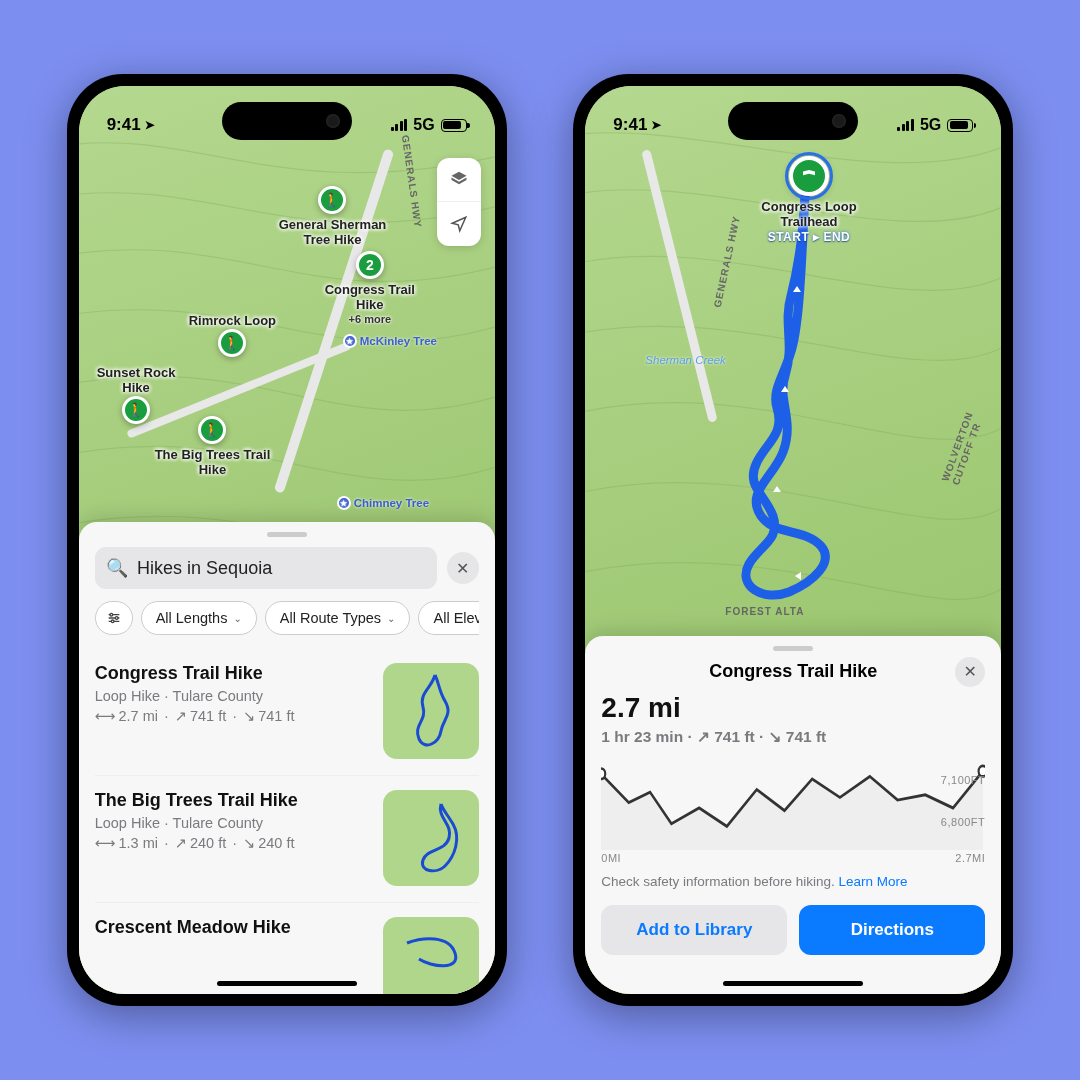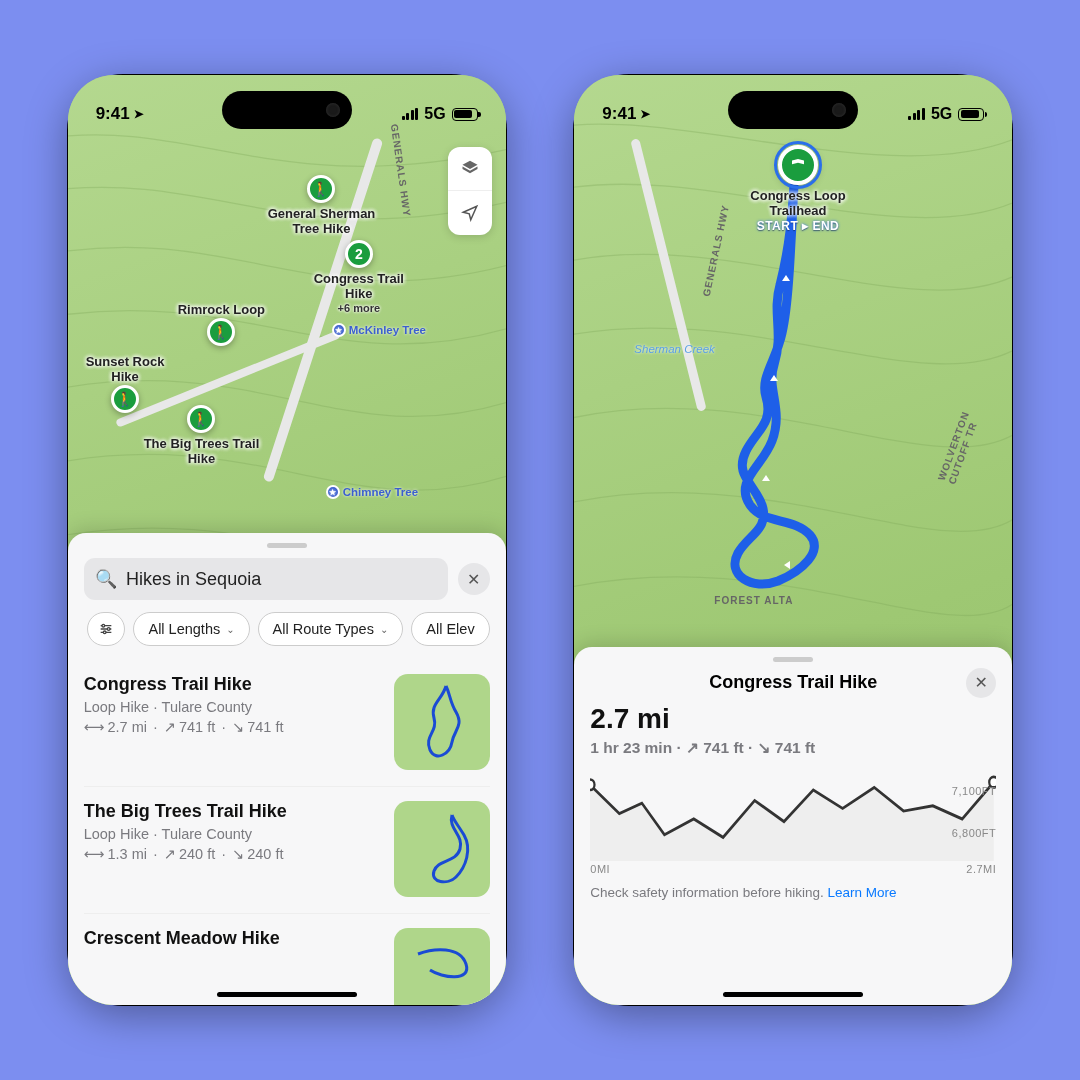--- a/index.html
+++ b/index.html
@@ -7,21 +7,21 @@
     width: 1080px; height: 1080px;
     background: #7c8ef0;
     font-family: -apple-system, "SF Pro Text", "Helvetica Neue", Arial, sans-serif;
     display: flex; justify-content: space-evenly; align-items: center;
     overflow: hidden;
   }
   .phone {
     width: 440px; height: 932px;
     background: #000;
     border-radius: 56px;
-    padding: 1px;
+    padding: 12px;
     position: relative;
     box-shadow: 0 10px 40px rgba(0,0,0,0.35);
   }
   .screen {
     width: 100%; height: 100%;
     border-radius: 46px;
     overflow: hidden;
     background: #a5cd80;
     position: relative;
   }
@@ -61,21 +61,21 @@
   .poi-dot { width:14px; height:14px; background:#3b5fcf; border:2px solid #fff; border-radius:50%; display:flex; align-items:center; justify-content:center; color:#fff; font-size:8px; }
   .road-label { position:absolute; font-size:10px; color:#666; font-weight:600; letter-spacing:1px; z-index:10; }
 
   
   .sheet { position:absolute; left:0; right:0; bottom:0; background:#f7f7f8; border-radius:18px 18px 0 0; box-shadow:0 -4px 20px rgba(0,0,0,0.15); padding:10px 16px 26px; z-index:22; }
   .grabber { width:40px; height:5px; background:#ccc; border-radius:3px; margin:0 auto 10px; }
   .search-row { display:flex; align-items:center; gap:10px; }
   .search-box { flex:1; background:#e6e6e8; border-radius:11px; padding:10px 12px; display:flex; align-items:center; gap:8px; color:#222; font-size:18px; }
   .search-icon { color:#888; }
   .close-btn { width:32px; height:32px; border-radius:50%; background:#e6e6e8; display:flex; align-items:center; justify-content:center; color:#555; font-size:16px; }
-  .chips { display:flex; gap:8px; margin-top:12px; overflow:hidden;justify-content:flex-end; }
+  .chips { display:flex; gap:8px; margin-top:12px; overflow:hidden; }
   .chip { border:1px solid #ccc; background:#fff; border-radius:20px; padding:8px 14px; font-size:14.5px; white-space:nowrap; display:flex; align-items:center; gap:6px; color:#222; }
   .chip.icon-only { padding:8px 10px; }
   .chev { font-size:10px; color:#666; }
   .list { margin-top:14px; }
   .hike-row { display:flex; justify-content:space-between; padding:14px 0 16px; border-top:1px solid #eee; gap:14px; }
   .hike-row:first-child { border-top:none; }
   .hike-info h3 { font-size:18px; font-weight:700; color:#111; margin-bottom:4px; }
   .hike-meta { font-size:14.5px; color:#7a7a7f; margin-bottom:4px; }
   .hike-stats { font-size:14.5px; color:#7a7a7f; display:flex; align-items:center; gap:6px; flex-wrap:wrap; }
   .stat { display:inline-flex; align-items:center; gap:3px; }
@@ -363,16 +363,20 @@
           <span>6,800FT</span>
         </div>
       </div>
       <div class="elev-x">
         <span>0MI</span>
         <span>2.7MI</span>
       </div>
       <div class="safety">
         <span>Check safety information before hiking. </span><a href="#">Learn More</a>
       </div>
+      <div class="btn-row">
+        <div class="btn secondary">Add to Library</div>
+        <div class="btn primary">Directions</div>
+      </div>
     </div>
     <div class="home-ind"></div>
   </div>
 </div>
 
 </body></html>

